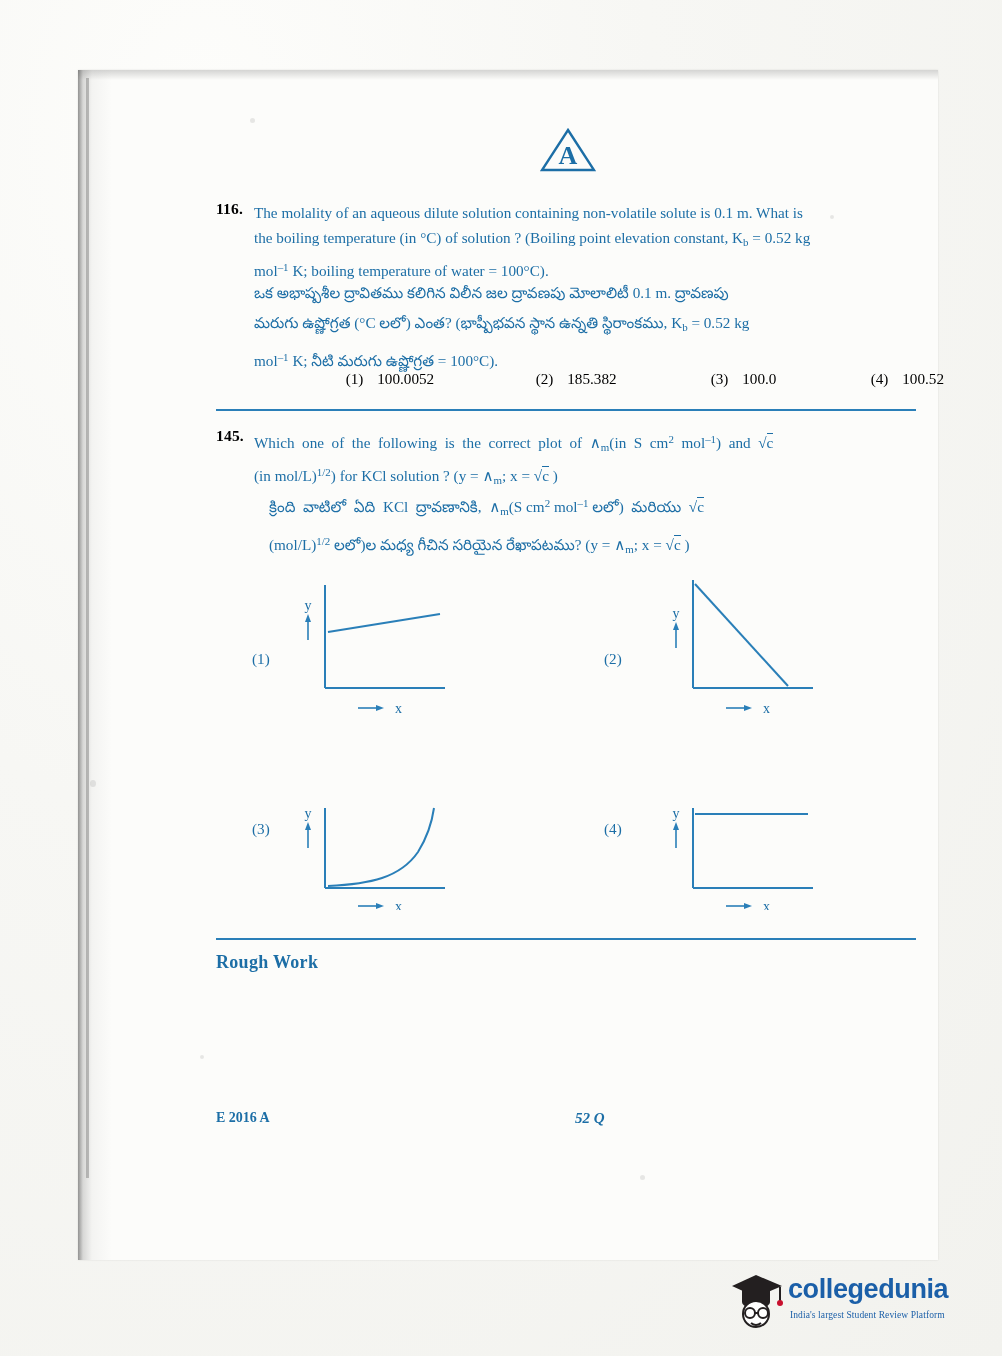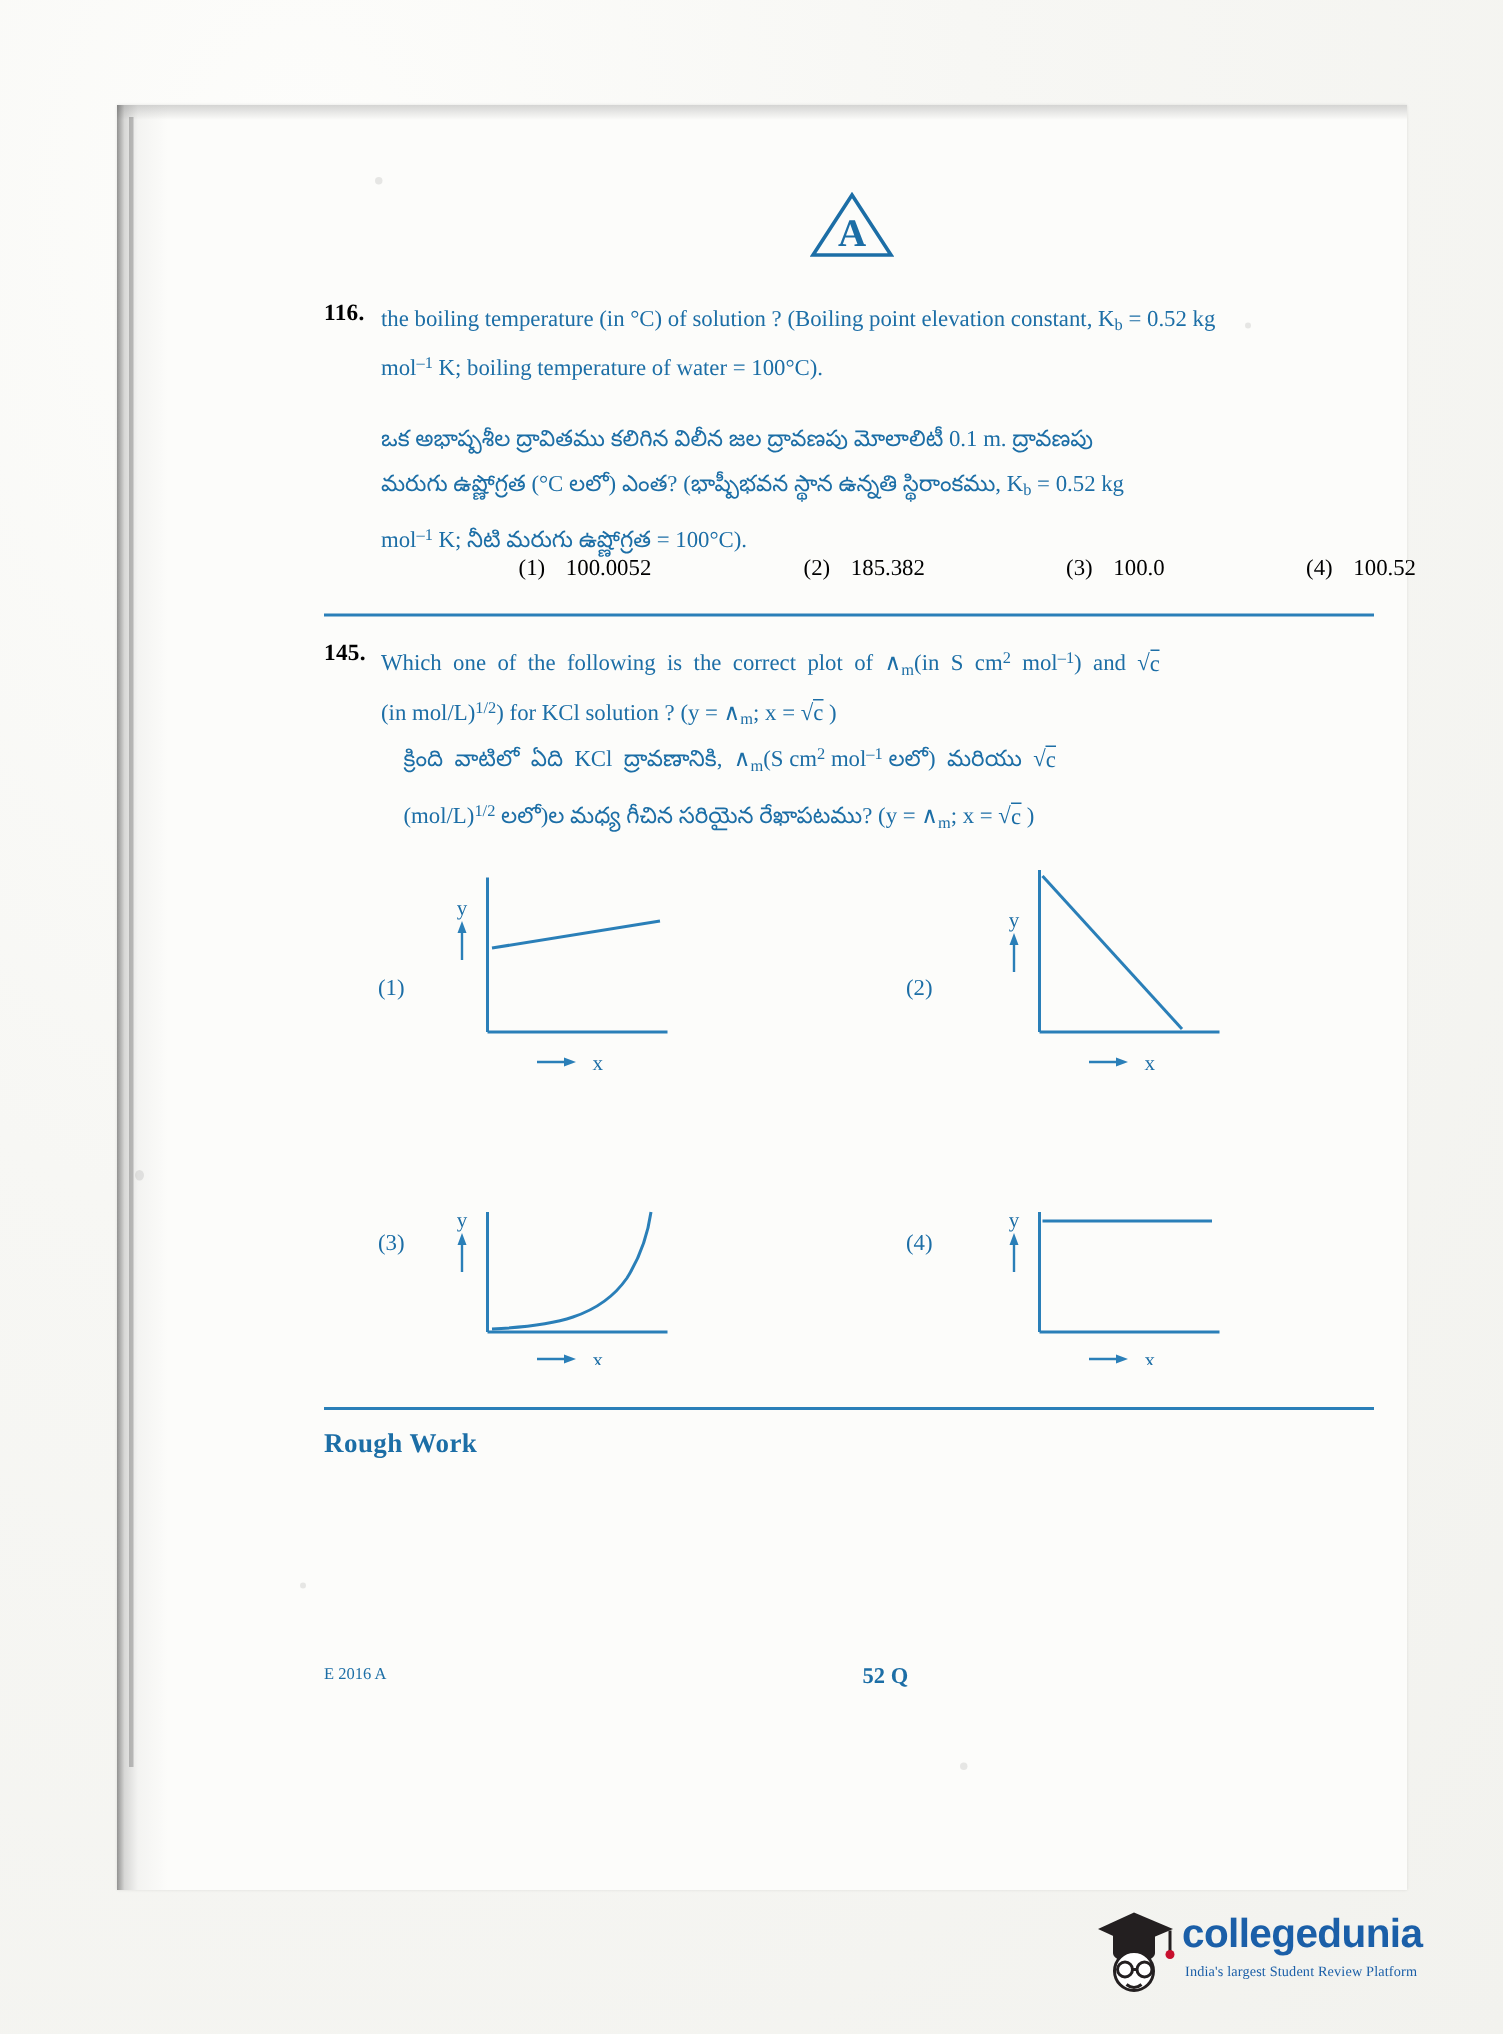--- a/index.html
+++ b/index.html
@@ -119,22 +119,22 @@
 
   .rough {
     position: absolute;
     font-weight: bold;
     font-size: 18px;
     color: #1c6ea6;
     letter-spacing: .3px;
   }
   .footer-left {
     position: absolute;
-    font-weight: normal;
-    font-size: 11px;
+    font-weight: bold;
+    font-size: 14px;
     color: #1c6ea6;
   }
   .footer-mid {
     position: absolute;
     font-weight: bold;
     font-size: 15px;
     color: #1c6ea6;
   }
 
   
@@ -179,20 +179,23 @@
 <div class="logo">
   <svg width="56" height="44" viewBox="0 0 56 44">
     <path d="M28 2 L54 42 L2 42 Z" fill="none" stroke="#1c6ea6" stroke-width="2.4"></path>
     <text x="28" y="36" font-family="Liberation Serif, serif" font-size="26" font-weight="bold" fill="#1c6ea6" text-anchor="middle">A</text>
   </svg>
 </div>
 
 <div class="qnum" style="left:216px; top:200px;">116.</div>
 
 <div class="qblock" style="left:254px; top:200px; width:660px;">
+  <div class="qtext">
+    <span>The molality of an aqueous dilute solution containing non-volatile solute is 0.1 m. What is</span>
+  </div>
   <div class="qtext">
     the boiling temperature (in °C) of solution ? (Boiling point elevation constant, K<sub>b</sub> = 0.52 kg
   </div>
   <div class="qtext">
     mol<sup>–1</sup> K; boiling temperature of water = 100°C).
   </div>
 </div>
 
 <div class="qblock" style="left:254px; top:278px; width:660px;">
   <div class="tel">ఒక అభాష్పశీల ద్రావితము కలిగిన విలీన జల ద్రావణపు మోలాలిటీ 0.1 m. ద్రావణపు</div>
@@ -311,21 +314,21 @@
     <line x1="58" y1="146" x2="80" y2="146" stroke="#2a7fb8" stroke-width="1.6"></line>
     <polygon points="84,146 76,143 76,149" fill="#2a7fb8"></polygon>
     <text x="95" y="151" font-family="Liberation Serif, serif" font-size="14" fill="#1c6ea6">x</text>
   </svg>
 </div>
 
 <div class="rule" style="left:216px; top:938px; width:700px;"></div>
 <div class="rough" style="left:216px; top:952px;">Rough Work</div>
 
 <div class="footer-left" style="left:216px; top:1110px;">E 2016 A</div>
-<div class="footer-mid" style="left:575px; top:1110px;">52 Q</div>
+<div class="footer-mid" style="left:575px; top:1110px;font-style:italic;">52 Q</div>
 
 <div class="cd">
   <svg width="60" height="62" viewBox="0 0 60 62">
 
     <polygon points="6,18 30,7 56,18 30,29" fill="#231f20"></polygon>
     <path d="M44 22 L44 34 C44 38 36 41 30 41 C24 41 16 38 16 34 L16 22" fill="#231f20"></path>
     <line x1="54" y1="19" x2="54" y2="33" stroke="#231f20" stroke-width="2"></line>
     <circle cx="54" cy="35" r="3" fill="#c8102e"></circle>
 
     <circle cx="30" cy="46" r="13" fill="#ffffff" stroke="#231f20" stroke-width="2"></circle>

